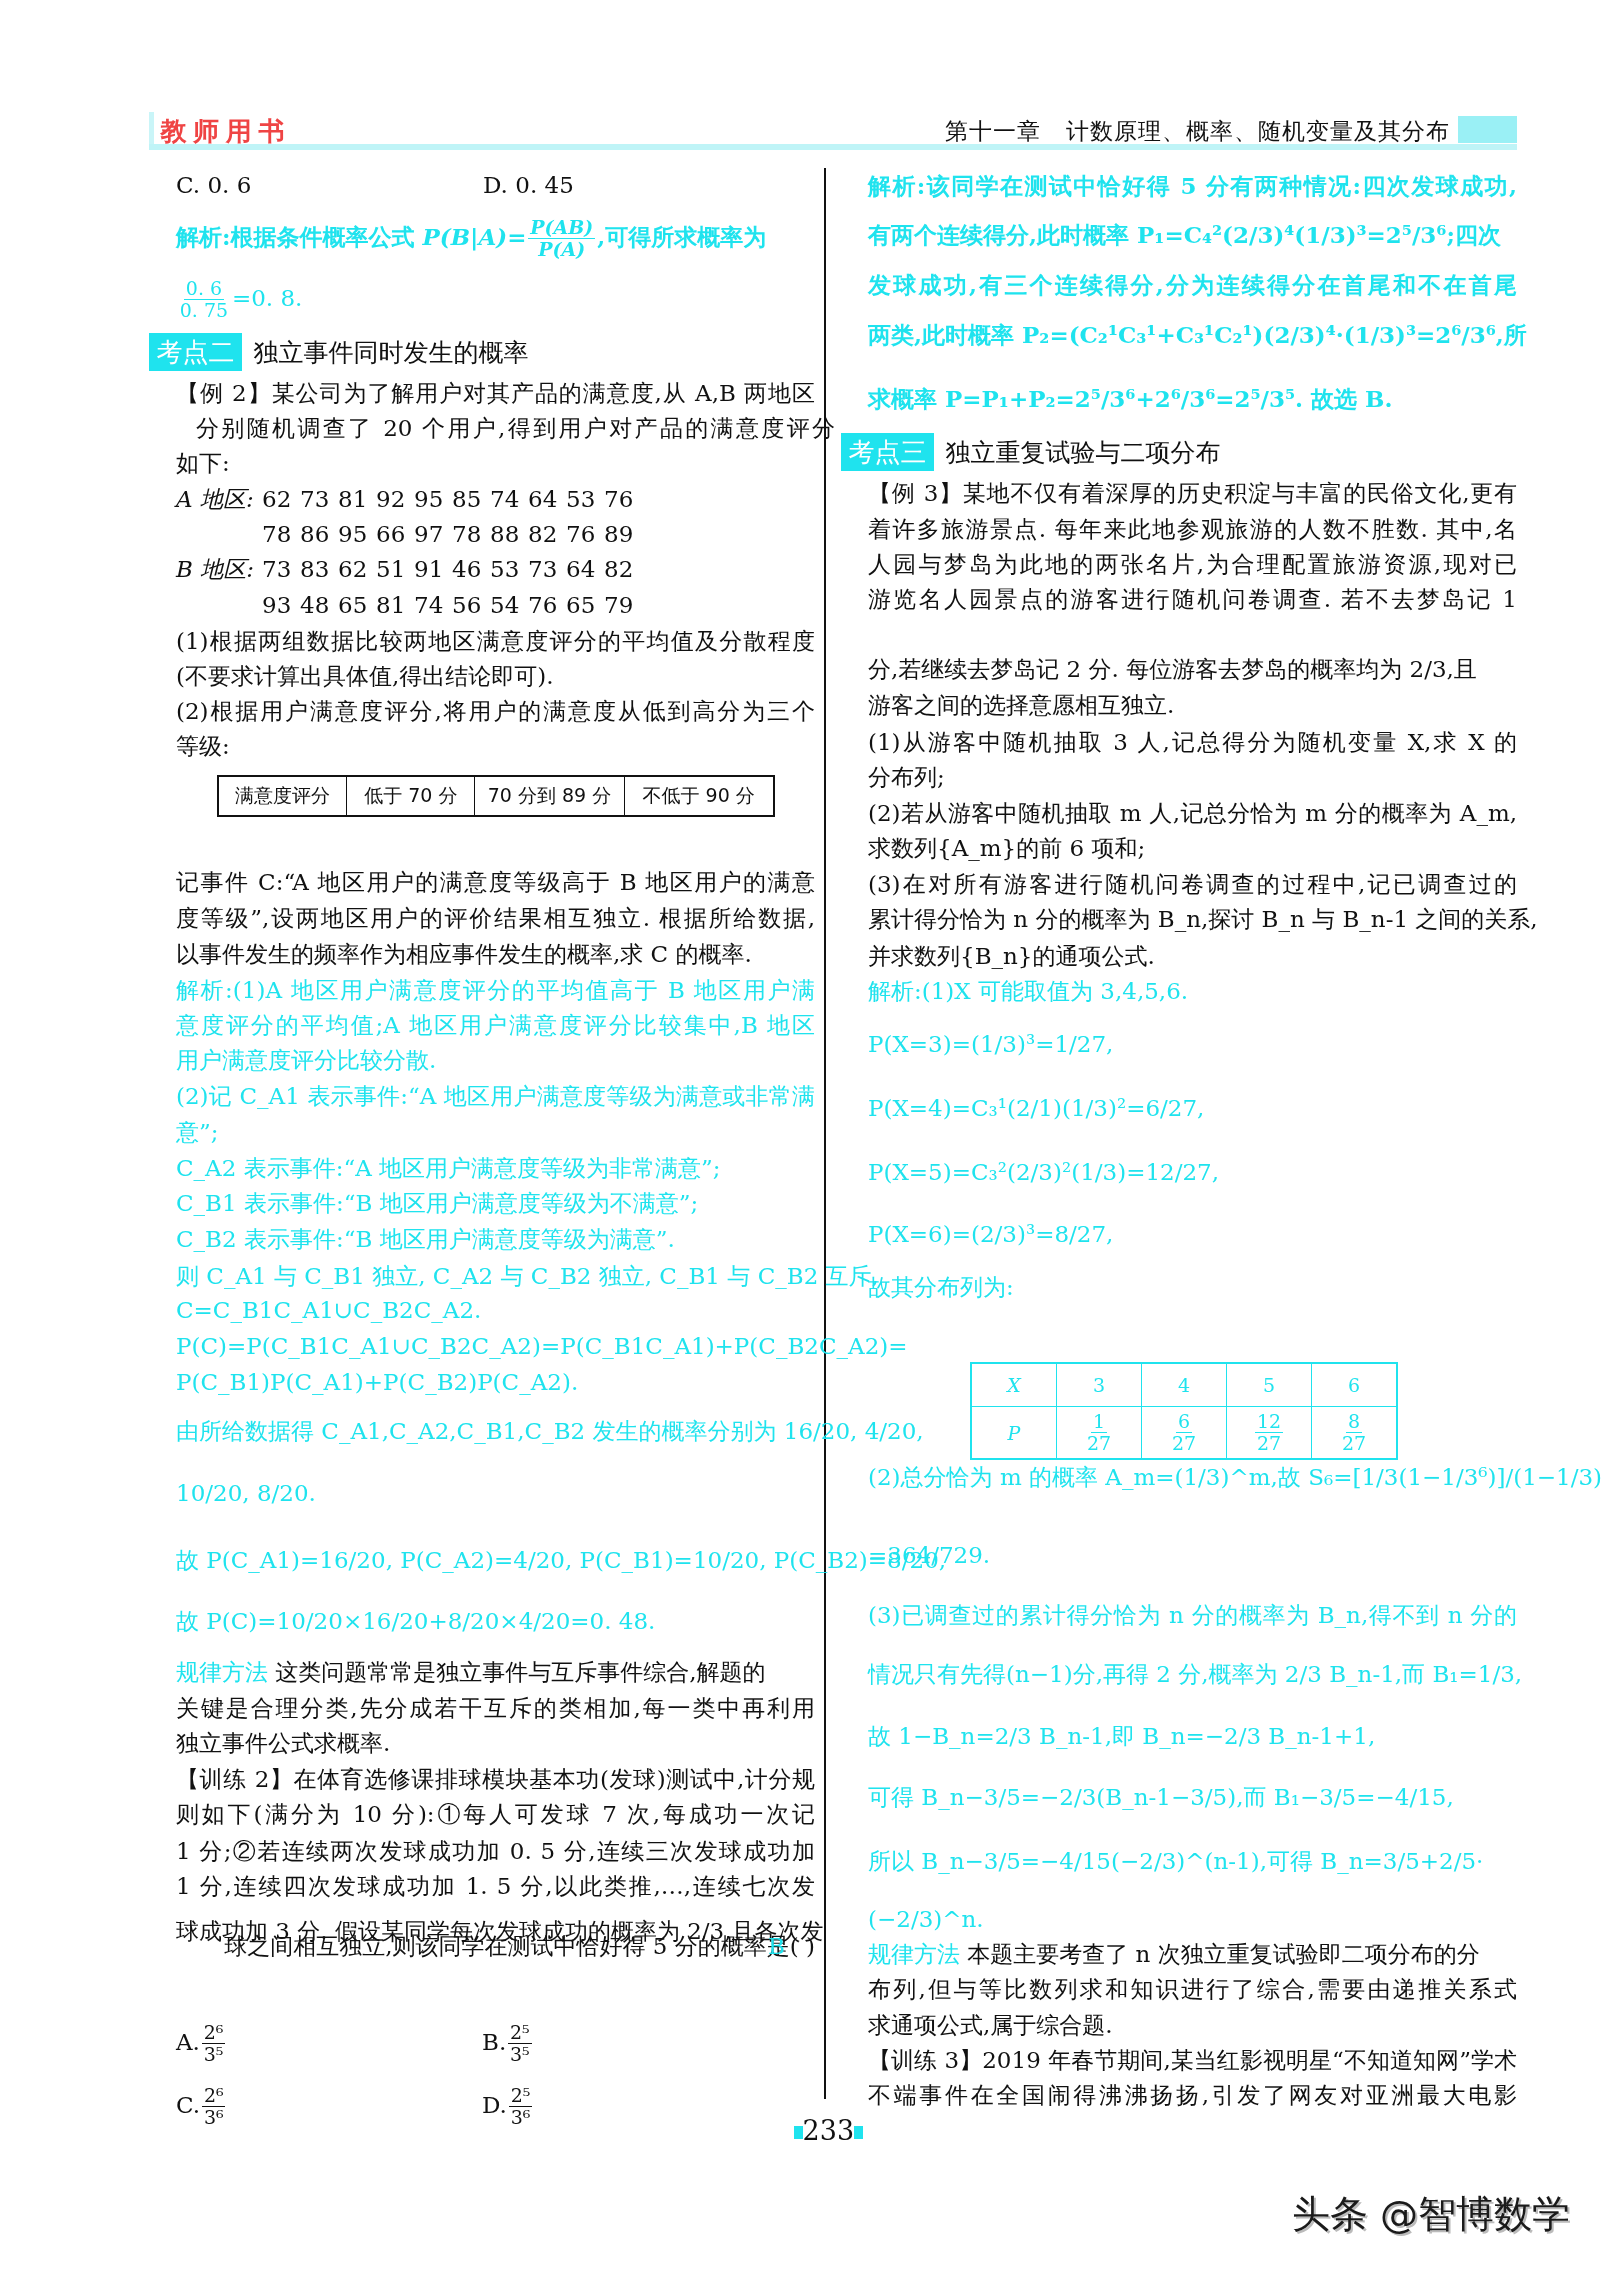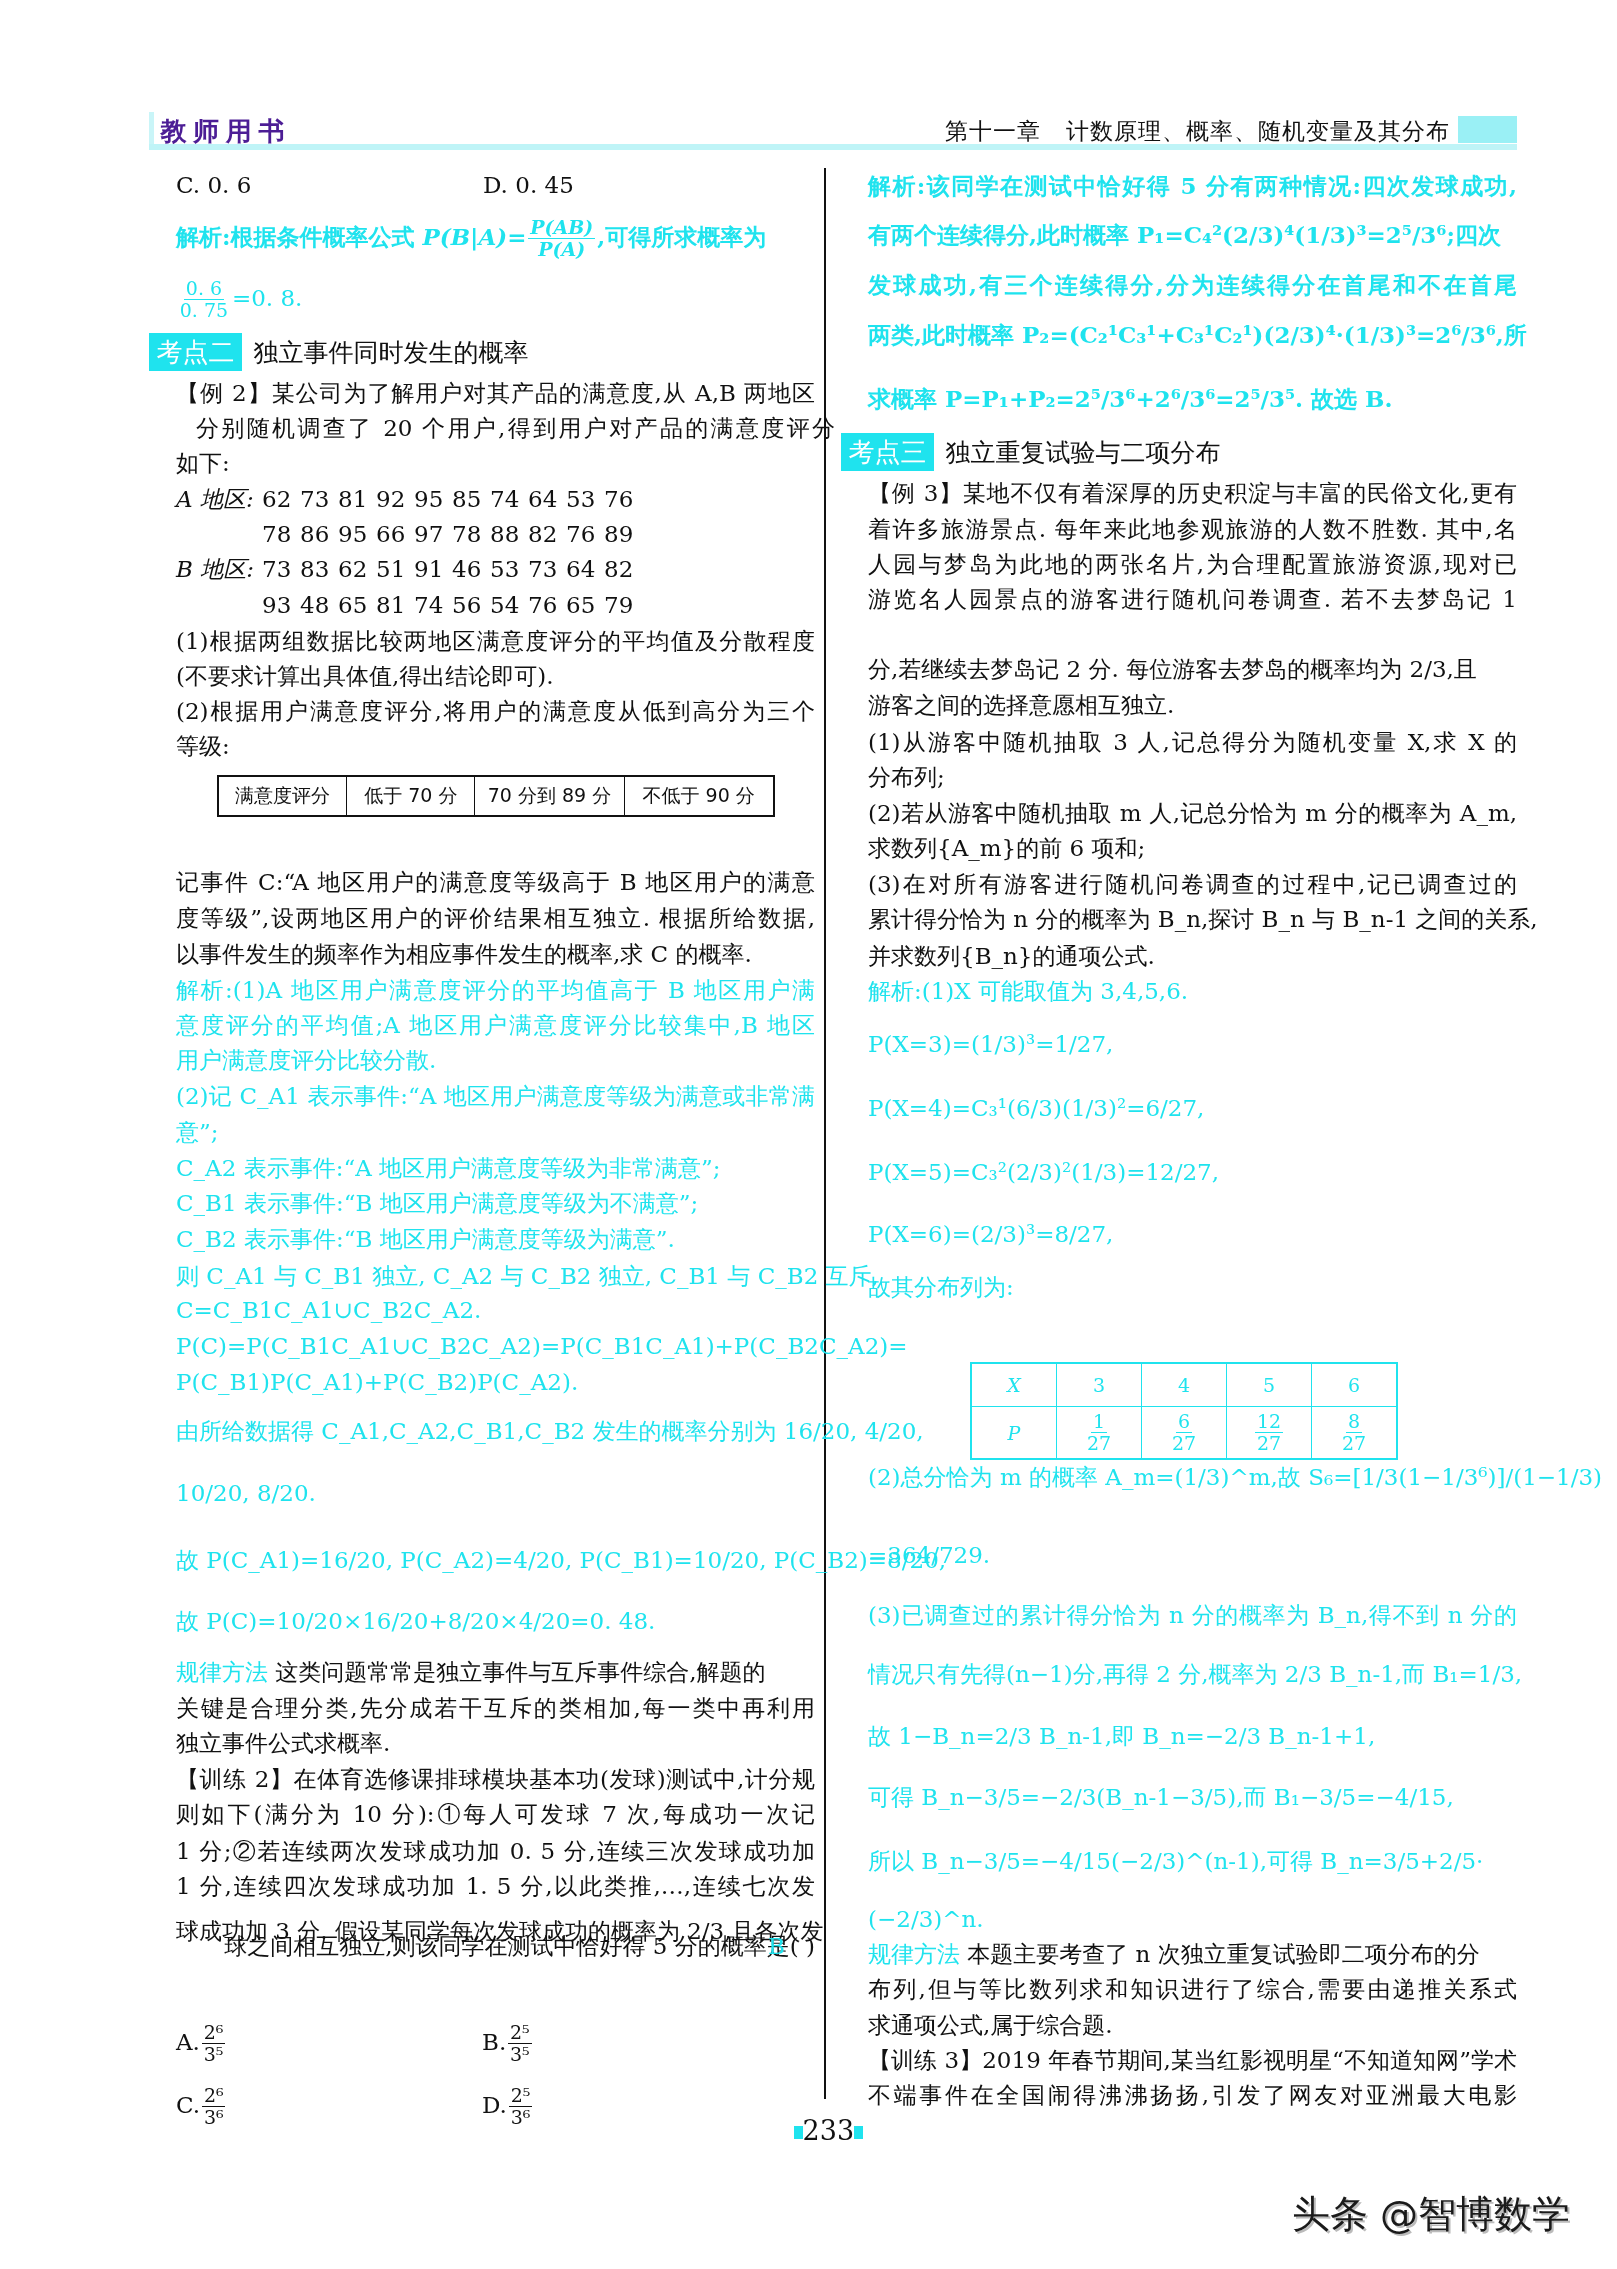--- a/index.html
+++ b/index.html
@@ -2,21 +2,21 @@
 <html style="font-size:15px"><head>
 <meta charset="utf-8">
 <style>
   html, body { margin:0; padding:0; background:#ffffff; }
   body { width:1618px; height:2269px; position:relative; overflow:hidden;
          font-family:"DejaVu Serif","Liberation Serif",serif; color:#111; }
   .header { position:absolute; left:149px; top:112px; width:1368px; height:38px; }
   .header .bar { position:absolute; left:0; right:0; bottom:0; height:5.7px; background:#bff4f7; }
   .header .lstripe { position:absolute; left:0; top:0; width:4.8px; height:38px; background:#c9f5f8; }
   .header .left-title { position:absolute; left:11.4px; top:1.9px; font-family:"DejaVu Sans","Liberation Sans",sans-serif;
-         font-weight:bold; font-size:26px; letter-spacing:6.7px; color:#4c1d95; }
+         font-weight:bold; font-size:26px; letter-spacing:6.7px; color:#ef4444; }
   .header .right-title { position:absolute; right:67px; top:3.8px; font-size:23px; letter-spacing:1px; color:#111; }
   .header .chapter-num { margin-right:25px; }
   .header .tab { position:absolute; right:0; top:3.8px; width:59px; height:27px; background:#9af0f5; }
   .divider { position:absolute; left:824px; top:168px; width:1.9px; height:1931px; background:#111; }
   .line { position:absolute; font-size:23px; line-height:28.5px; white-space:nowrap; }
   .L { left:176px; width:639px; }
   .R { left:868px; width:649px; }
   .just { text-align:justify; text-align-last:justify; }
   .cyan { color:#1fe3ee; }
   .bold { font-weight:bold; }
@@ -192,21 +192,21 @@
 <div class="line R just" style="top:728px;">(1)从游客中随机抽取 3 人,记总得分为随机变量 X,求 X 的</div>
 <div class="line R" style="top:763px;">分布列;</div>
 <div class="line R just" style="top:799px;">(2)若从游客中随机抽取 m 人,记总分恰为 m 分的概率为 A_m,</div>
 <div class="line R" style="top:834px;">求数列{A_m}的前 6 项和;</div>
 <div class="line R just" style="top:870px;">(3)在对所有游客进行随机问卷调查的过程中,记已调查过的</div>
 <div class="line R just" style="top:905px;">累计得分恰为 n 分的概率为 B_n,探讨 B_n 与 B_n-1 之间的关系,</div>
 <div class="line R" style="top:942px;">并求数列{B_n}的通项公式.</div>
 
 <div class="line R cyan" style="top:977px;">解析:(1)X 可能取值为 3,4,5,6.</div>
 <div class="line R cyan" style="top:1030px;">P(X=3)=(1/3)³=1/27,</div>
-<div class="line R cyan" style="top:1094px;">P(X=4)=C₃¹(6/3)(1/3)²=6/27,</div>
+<div class="line R cyan" style="top:1094px;">P(X=4)=C₃¹(2/1)(1/3)²=6/27,</div>
 <div class="line R cyan" style="top:1158px;">P(X=5)=C₃²(2/3)²(1/3)=12/27,</div>
 <div class="line R cyan" style="top:1220px;">P(X=6)=(2/3)³=8/27,</div>
 <div class="line R cyan" style="top:1273px;">故其分布列为:</div>
 
 <table class="t2">
   <tbody>
       <tr>
     <td><i>X</i></td>
     <td>3</td>
     <td>4</td>

